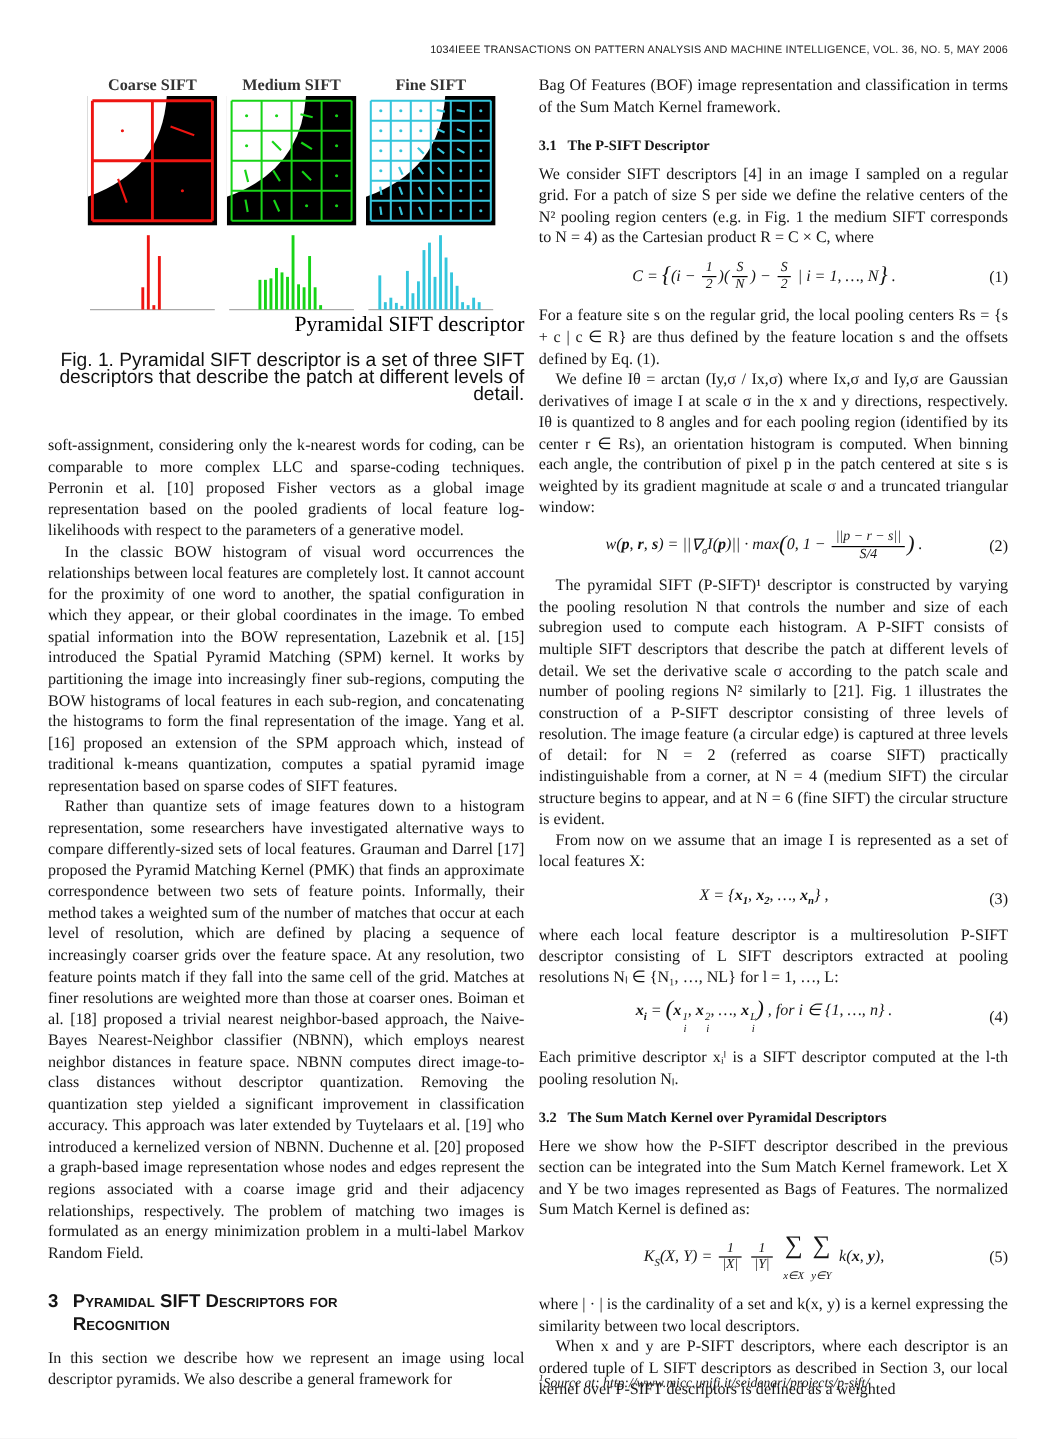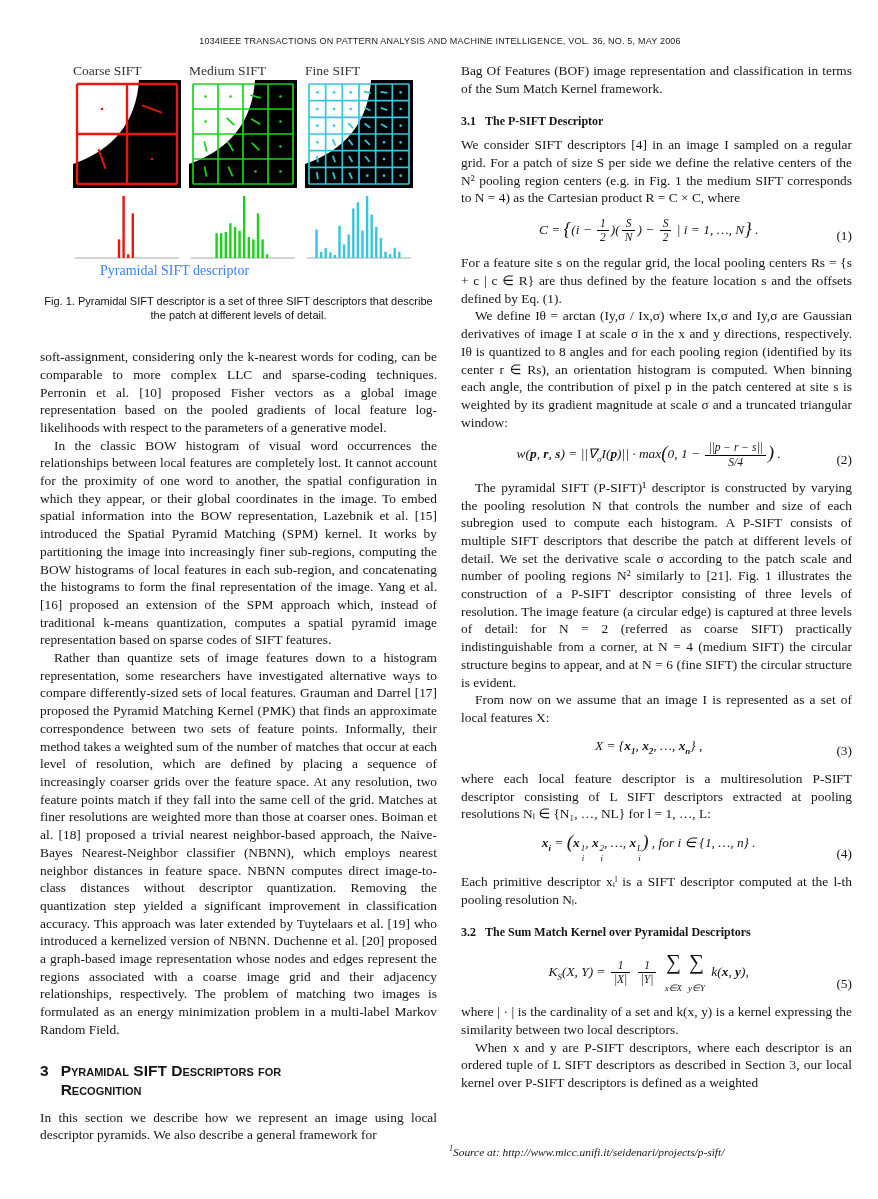--- a/index.html
+++ b/index.html
@@ -1,45 +1,45 @@
 <!DOCTYPE html>
 <html><head>
 <meta charset="utf-8">
 <style>
   html,body{margin:0;padding:0;background:#e8e8e8;}
   .page{width:878px;height:1199px;position:relative;background:#ffffff;overflow:hidden;
         font-family:"Liberation Serif",serif;color:#151515;margin:0 auto;}
   
   .running-head{position:absolute;top:36px;left:40px;width:800px;display:flex;
-        justify-content:center;font-family:"Liberation Sans",sans-serif;
+        justify-content:flex-end;font-family:"Liberation Sans",sans-serif;
         font-size:9px;color:#222;letter-spacing:.2px;}
   
   .col{position:absolute;top:62px;font-size:13.4px;line-height:17.7px;text-align:justify;}
   .col-left{left:40px;width:397px;}
-  .col-right{left:461px;width:391px;}
+  .col-right{left:449px;width:391px;}
   p{margin:0;}
   p.ind{text-indent:14px;}
   
   .figure-block{text-align:center;}
   .fig-row{display:flex;gap:8px;margin-left:33px;}
-  .fig-title{width:108px;text-align:left;font-size:13.5px;color:#333;line-height:18px;}
+  .fig-title{width:108px;text-align:center;font-size:13.5px;color:#333;line-height:18px;font-weight:bold;}
   .panel{width:108px;height:108px;}
   .hist{width:108px;height:76px;}
-  .fig-axis-label{font-size:14px;color:#3b82f6;text-align:left;margin-left:60px;margin-top:-2px;}
-  .fig-caption{font-family:"Liberation Sans",sans-serif;font-size:11px;line-height:14.2px;
-        text-align:center;margin-top:14px;margin-bottom:26px;color:#111;}
+  .fig-axis-label{font-size:18px;color:#000000;text-align:right;margin-left:60px;margin-top:-2px;}
+  .fig-caption{font-family:"Liberation Sans",sans-serif;font-size:16px;line-height:14.2px;
+        text-align:right;margin-top:14px;margin-bottom:26px;color:#111;}
   
   .sec-head{font-family:"Liberation Sans",sans-serif;font-weight:bold;font-size:15.5px;
         line-height:19px;font-variant:small-caps;text-align:left;margin:22px 0 10px 0;display:flex;}
   .sec-num{margin-right:12px;font-variant:normal;}
   .subsec-head{font-family:Liberation Serif, serif;font-weight:bold;font-size:12px;
         margin:16px 0 5px 0;text-align:left;}
   .subsec-head .sp{display:inline-block;width:9px;}
   
-  .eq-row{display:flex;align-items:flex-end;margin:10px 0;}
+  .eq-row{display:flex;align-items:center;margin:10px 0;}
   .eq-body{flex:1;text-align:center;font-style:italic;white-space:nowrap;}
   .eq-num{font-style:normal;font-size:13.4px;}
   .eqt{font-style:italic;}
   .eqt.b{font-weight:bold;}
   .eqbig{font-size:19px;vertical-align:-1px;}
   .eq-body sup,.eq-body sub{font-size:9px;}
   .frac{display:inline-flex;flex-direction:column;vertical-align:middle;text-align:center;
         margin:0 2px;font-size:11.5px;line-height:1.15;}
   .frac .num{border-bottom:1px solid #000;padding:0 3px;}
   .frac .den{padding:0 3px;}
@@ -294,20 +294,21 @@
           </span><span class="eqt eqbig">)</span><span class="eqt"> ,  for i ∈ {1, …, n} .</span></div>
       <div class="eq-num">(4)</div>
     </div>
 
     <p>Each primitive descriptor xᵢˡ is a SIFT descriptor computed at the l-th pooling resolution Nₗ.</p>
 
     <div class="subsec-head">
       <span>3.2</span><span class="sp"></span><span>The Sum Match Kernel over Pyramidal Descriptors</span>
     </div>
 
+    <p>Here we show how the P-SIFT descriptor described in the previous section can be integrated into the Sum Match Kernel framework. Let X and Y be two images represented as Bags of Features. The normalized Sum Match Kernel is defined as:</p>
 
     <div class="eq-row">
       <div class="eq-body"><span class="eqt">K<sub>S</sub></span><span class="eqt">(X, Y) = </span><span class="frac">
             <span class="num">1</span>
             <span class="den">|X|</span>
           </span><span class="eqt"> </span><span class="frac">
             <span class="num">1</span>
             <span class="den">|Y|</span>
           </span><span class="eqt"> </span><span class="sum">
             <span class="sigma">∑</span>

